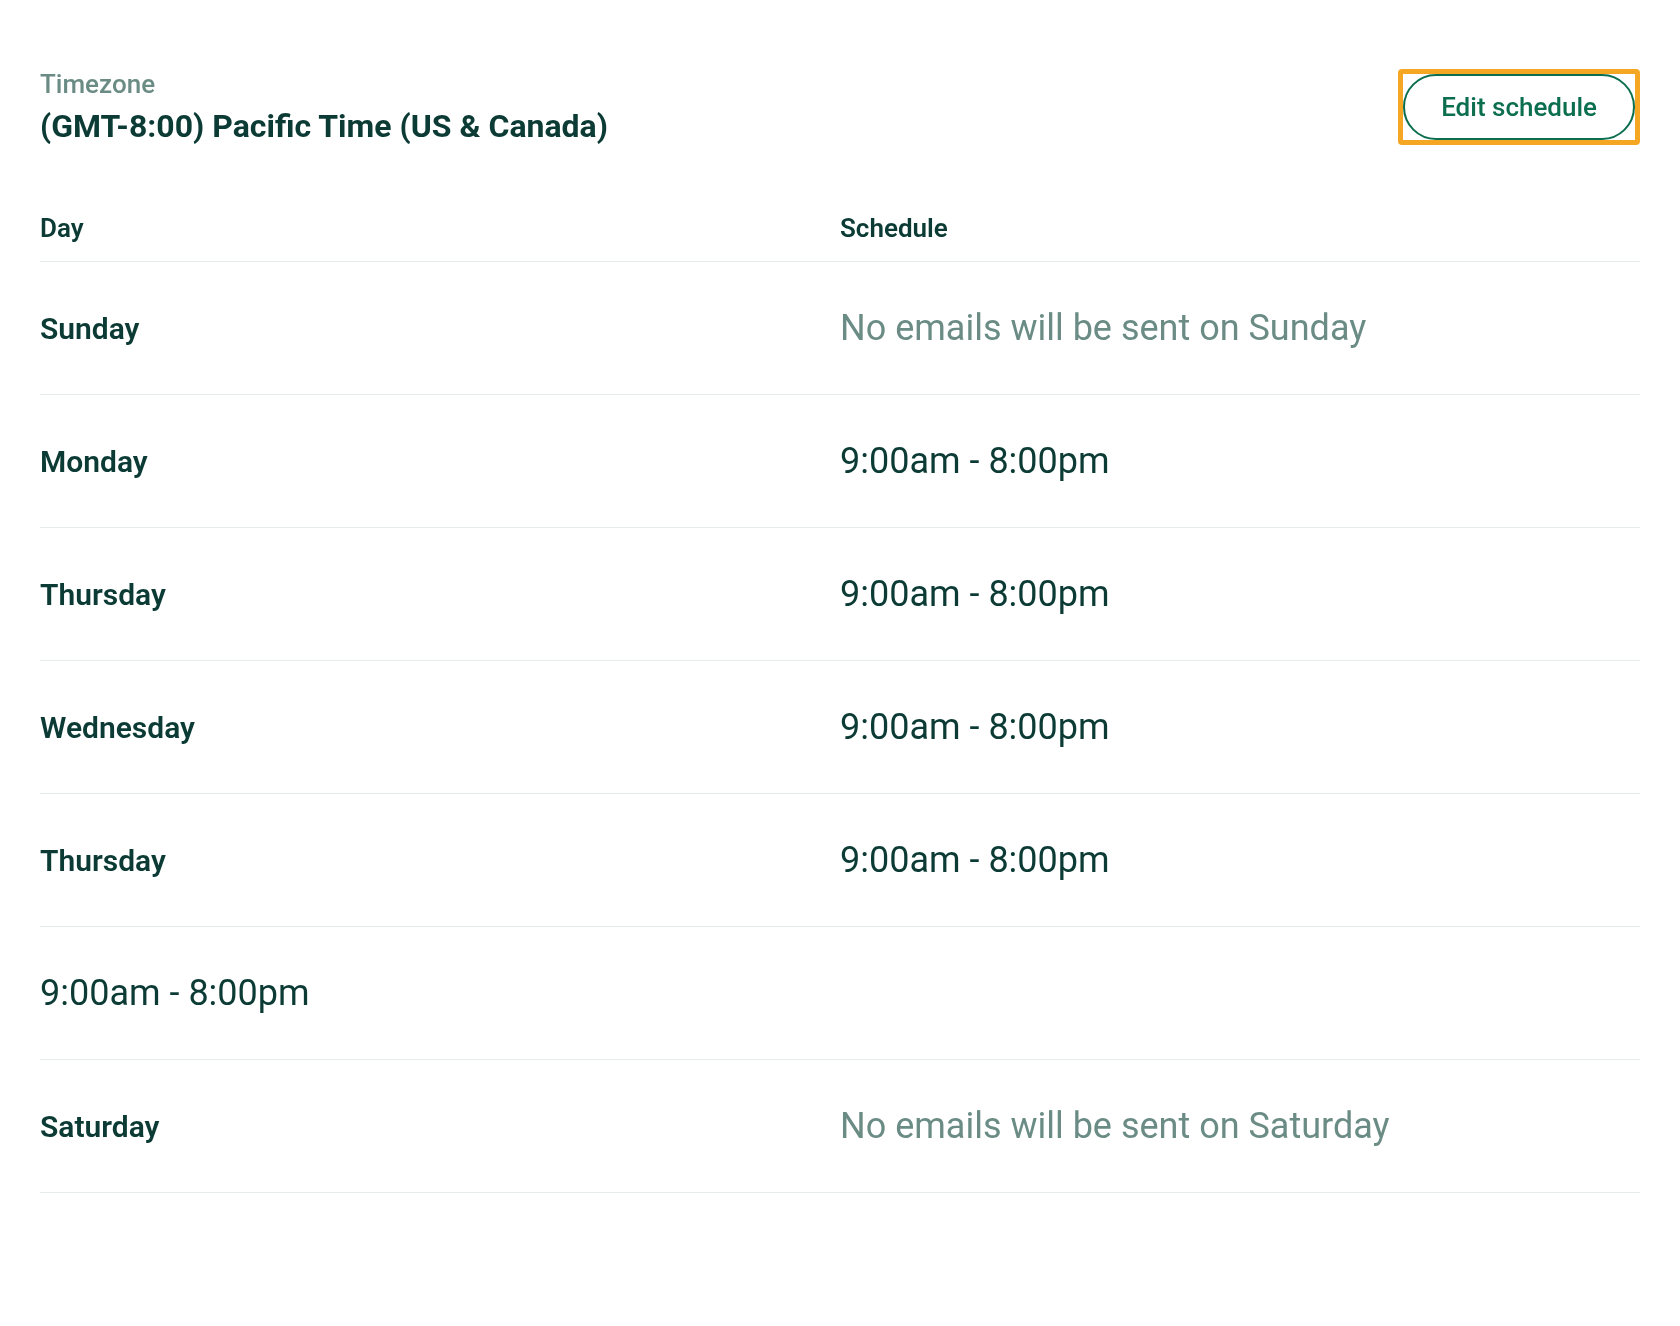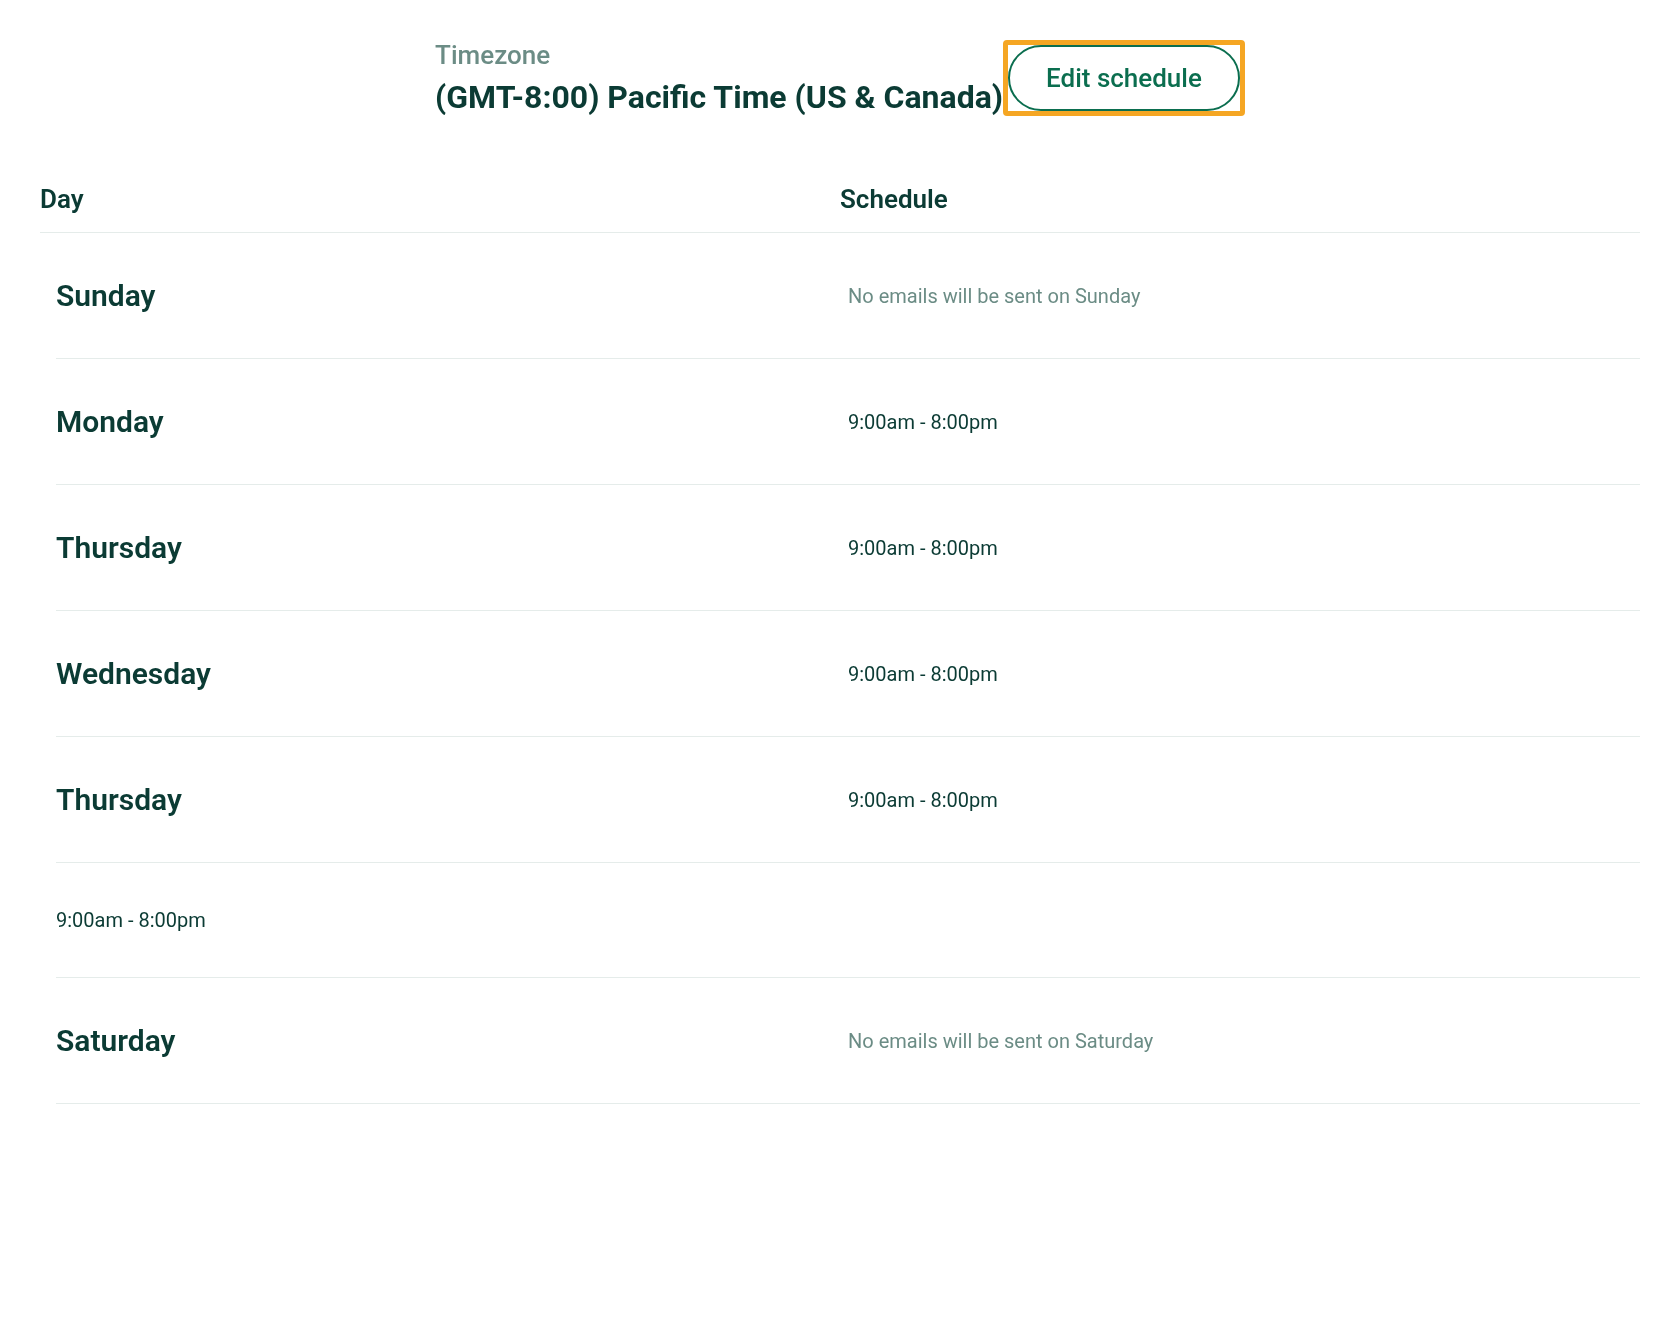--- a/index.html
+++ b/index.html
@@ -9,23 +9,24 @@
     }
     body {
       font-family: -apple-system, BlinkMacSystemFont, "Segoe UI", Roboto, Helvetica, Arial, sans-serif;
       background: #ffffff;
       padding: 40px;
       width: 1680px;
       color: #0b3b34;
     }
     .header-row {
       display: flex;
-      justify-content: center;
+      justify-content: space-between;
       align-items: flex-start;
       margin-bottom: 50px;
+      margin-top: 29px;
     }
     .timezone-block {
       display: flex;
       flex-direction: column;
       gap: 8px;
     }
     .timezone-label {
       font-size: 26px;
       color: #6b8c85;
       font-weight: 500;
@@ -62,31 +63,30 @@
     .schedule-header .col {
       font-size: 26px;
       font-weight: 600;
       color: #0b3b34;
     }
     .schedule-row {
       display: flex;
       align-items: center;
       padding: 45px 0;
       border-bottom: 1px solid #e5ecea;
-      margin-left: 16px;
     }
     .col-day {
       width: 50%;
       font-size: 30px;
       font-weight: 600;
       color: #0b3b34;
     }
     .col-schedule {
       width: 50%;
-      font-size: 20px;
+      font-size: 36px;
       font-weight: 400;
     }
     .col-schedule.active {
       color: #0b3b34;
     }
     .col-schedule.inactive {
       color: #6b8c85;
     }
   </style>
 </head>

